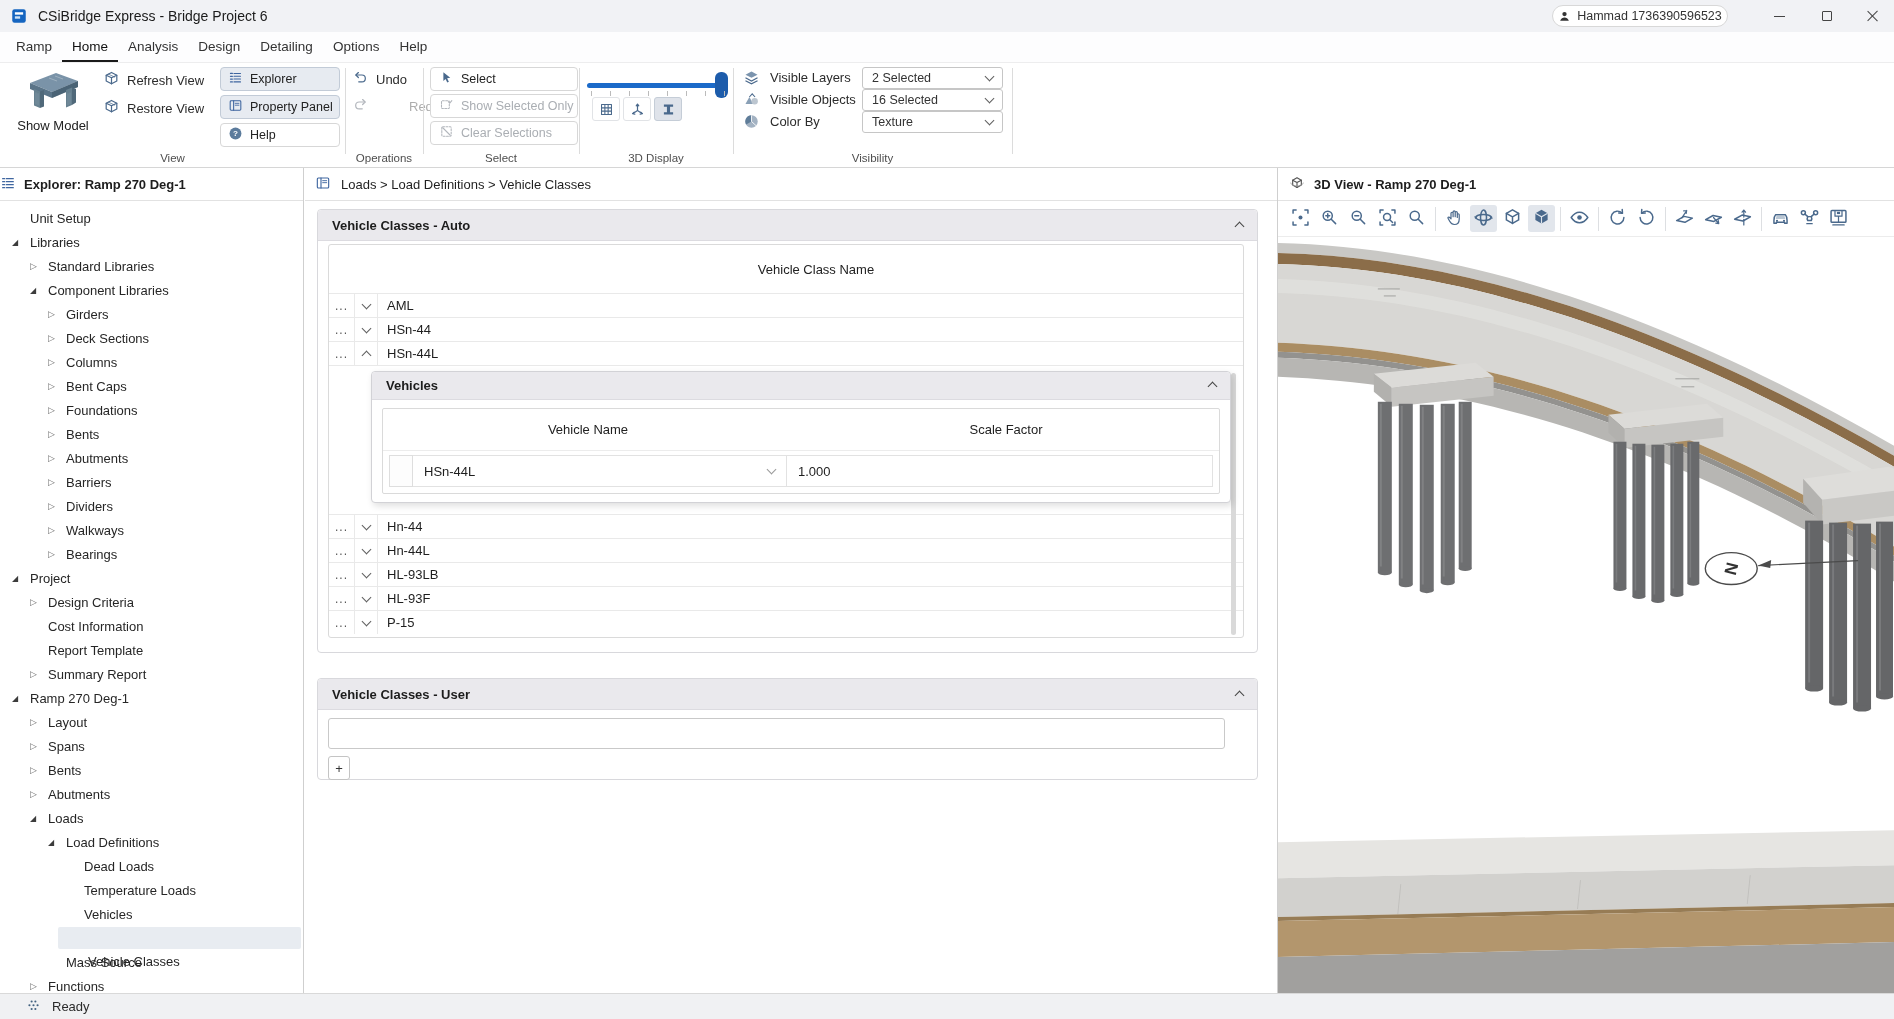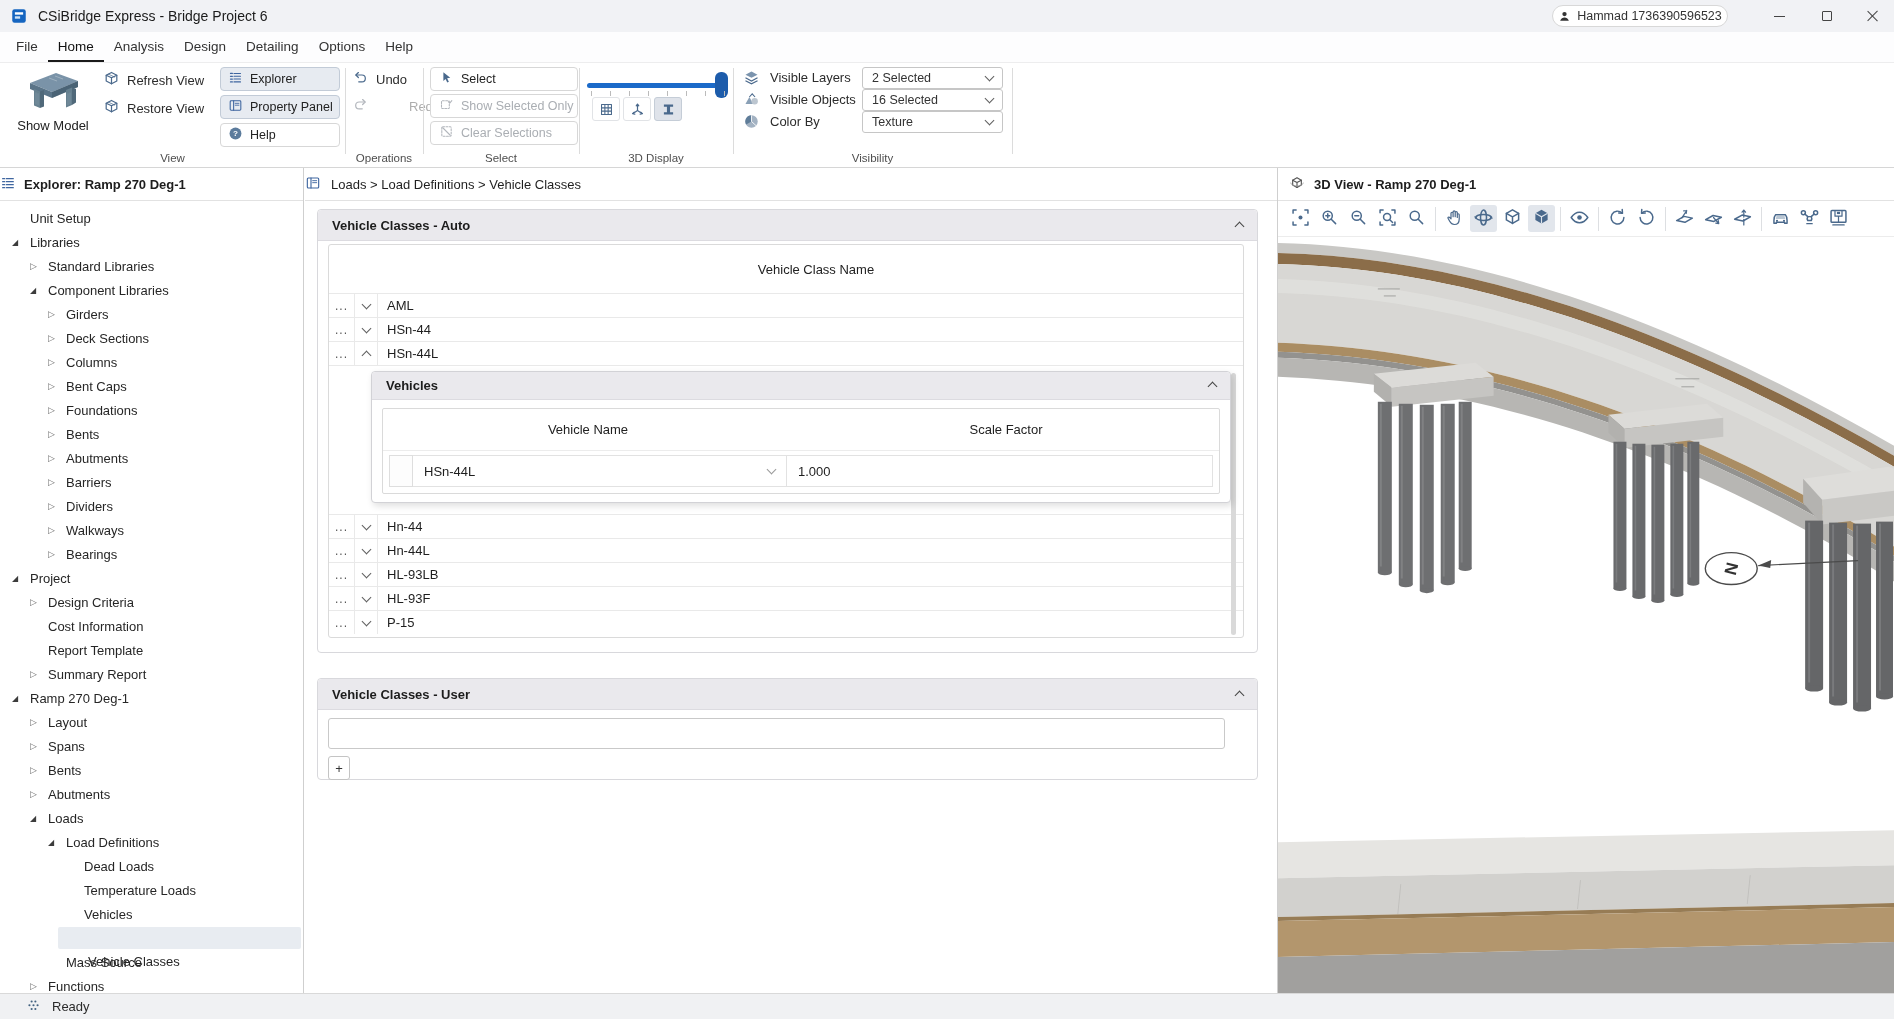--- a/index.html
+++ b/index.html
@@ -163,21 +163,21 @@
       </div>
     <div class="winbtn wb-max">
         <span class="glyph-max"></span>
       </div>
     <div class="winbtn wb-close">
         <span class="glyph-close"></span>
       </div>
   </div>
 
   <div class="menubar">
-      <div class="menu-item">File</div>
+      <div class="menu-item">Ramp</div>
       <div class="menu-item active">Home</div>
       <div class="menu-item">Analysis</div>
       <div class="menu-item">Design</div>
       <div class="menu-item">Detailing</div>
       <div class="menu-item">Options</div>
       <div class="menu-item">Help</div>
     </div>
 
   <div class="ribbon">
     <div class="show-model">
@@ -479,21 +479,21 @@
             <span class="lbl" style="left: 66px;">Mass Source</span>
           </div>
           <div class="tree-row">
             <span class="exp" style="left: 30px;">▷</span>
             <span class="lbl" style="left: 48px;">Functions</span>
           </div>
         </div>
     </div>
 
     <div class="center">
-      <div class="panel-h" style="">
+      <div class="panel-h" style="padding-left:10px;">
         <span class="js-icon"><svg viewBox="0 0 24 24" fill="none" stroke="#3f66a0" stroke-width="1.7" stroke-linecap="round" stroke-linejoin="round">
               <rect x="3.5" y="4.5" width="17" height="15" rx="1.5"></rect>
               <path d="M9 4.5v15"></path>
               <path d="M11.5 8.5h6M11.5 11.5h6" stroke-width="1.4"></path>
             </svg></span>
         <span class="crumb-text" id="breadcrumb">Loads &gt; Load Definitions &gt; Vehicle Classes</span>
       </div>
 
       <div class="section sec-auto">
         <div class="sec-h">

